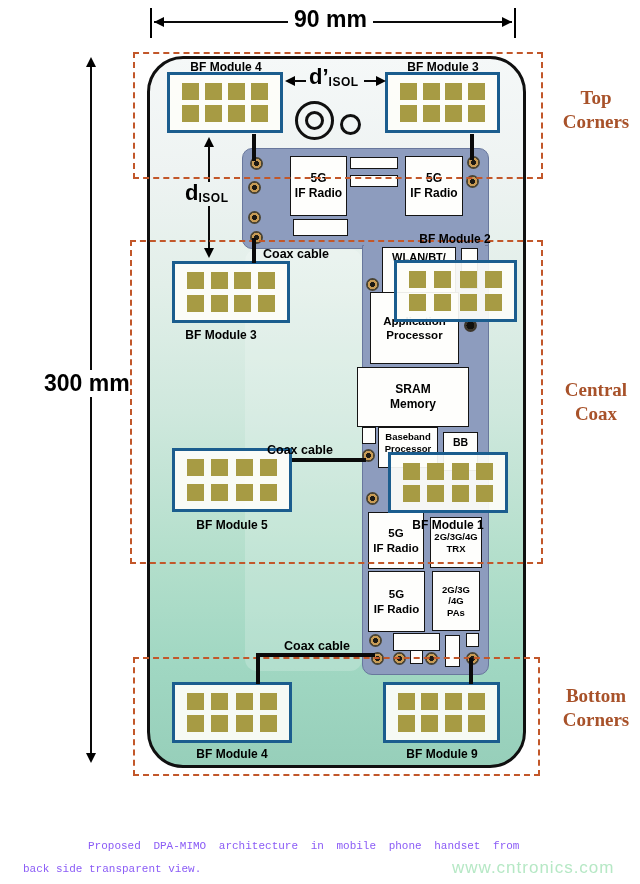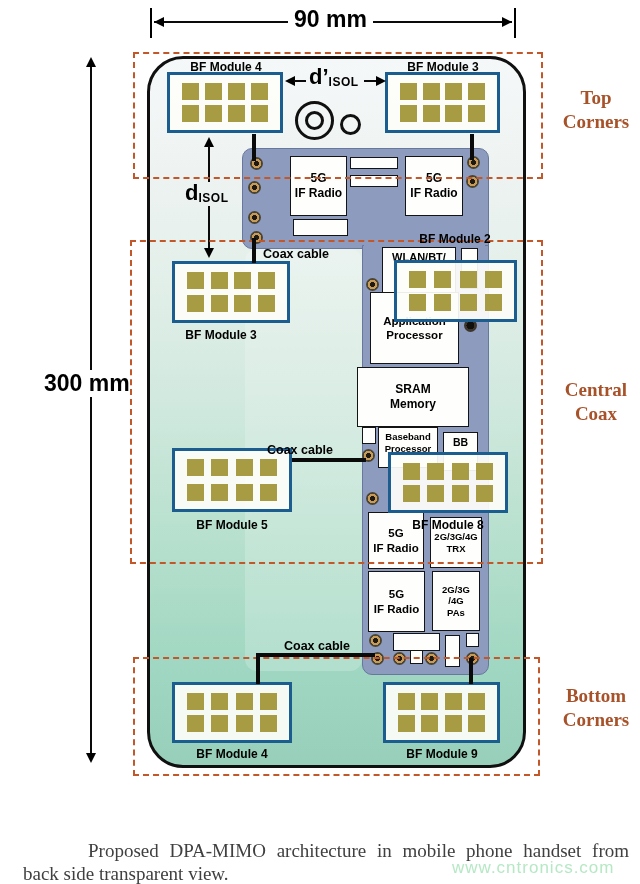--- a/index.html
+++ b/index.html
@@ -43,21 +43,21 @@
   .iso-label .sub{font-size:12px;vertical-align:-2px;letter-spacing:0.5px;}
   
   .dashed-box{border:2px dashed #c2572a;z-index:8;}
   .region-label{z-index:10;font-family:"Liberation Serif",serif;font-weight:bold;font-size:19px;color:#a8522a;
                 text-align:center;white-space:pre-line;line-height:1.28;}
   
   .dim-label{background:#ffffff;font-weight:bold;font-size:23px;color:#000;z-index:2;padding:0 6px;}
   .tick{background:#000;z-index:2;}
   .camera{border:3px solid #101010;border-radius:50%;background:transparent;z-index:3;}
   
-  .caption{font-family:Liberation Serif, serif;font-size:19px;color:#404040;z-index:1;white-space:nowrap;}
+  .caption{font-family:Liberation Mono, monospace;font-size:11px;color:#8b5cf6;z-index:1;white-space:nowrap;}
   .watermark{font-size:17px;color:#b6e8c5;z-index:2;letter-spacing:1px;}
 </style>
 </head>
 <body>
 
 <div class="abs tick" style="left:150px;top:8px;width:2px;height:30px;"></div>
 <div class="abs tick" style="left:514px;top:8px;width:2px;height:30px;"></div>
 <div class="abs aline" style="left:154px;top:21px;width:358px;height:2px;z-index:1;"></div>
 <div class="abs tri left" style="left:154px;top:17px;"></div>
 <div class="abs tri right" style="left:502px;top:17px;"></div>
@@ -208,21 +208,21 @@
       <span class="ant-patch"></span>
       <span class="ant-patch"></span>
     </div>
     <div class="ant-row">
       <span class="ant-patch"></span>
       <span class="ant-patch"></span>
       <span class="ant-patch"></span>
       <span class="ant-patch"></span>
     </div>
   </div>
-<div class="abs bf-label" style="left:383px;top:518px;">BF Module 8</div>
+<div class="abs bf-label" style="left:383px;top:518px;">BF Module 1</div>
 <div class="abs bf-module bf-grid" style="left:172px;top:682px;width:120px;height:61px;">
     <div class="ant-row">
       <span class="ant-patch"></span>
       <span class="ant-patch"></span>
       <span class="ant-patch"></span>
       <span class="ant-patch"></span>
     </div>
     <div class="ant-row">
       <span class="ant-patch"></span>
       <span class="ant-patch"></span>

